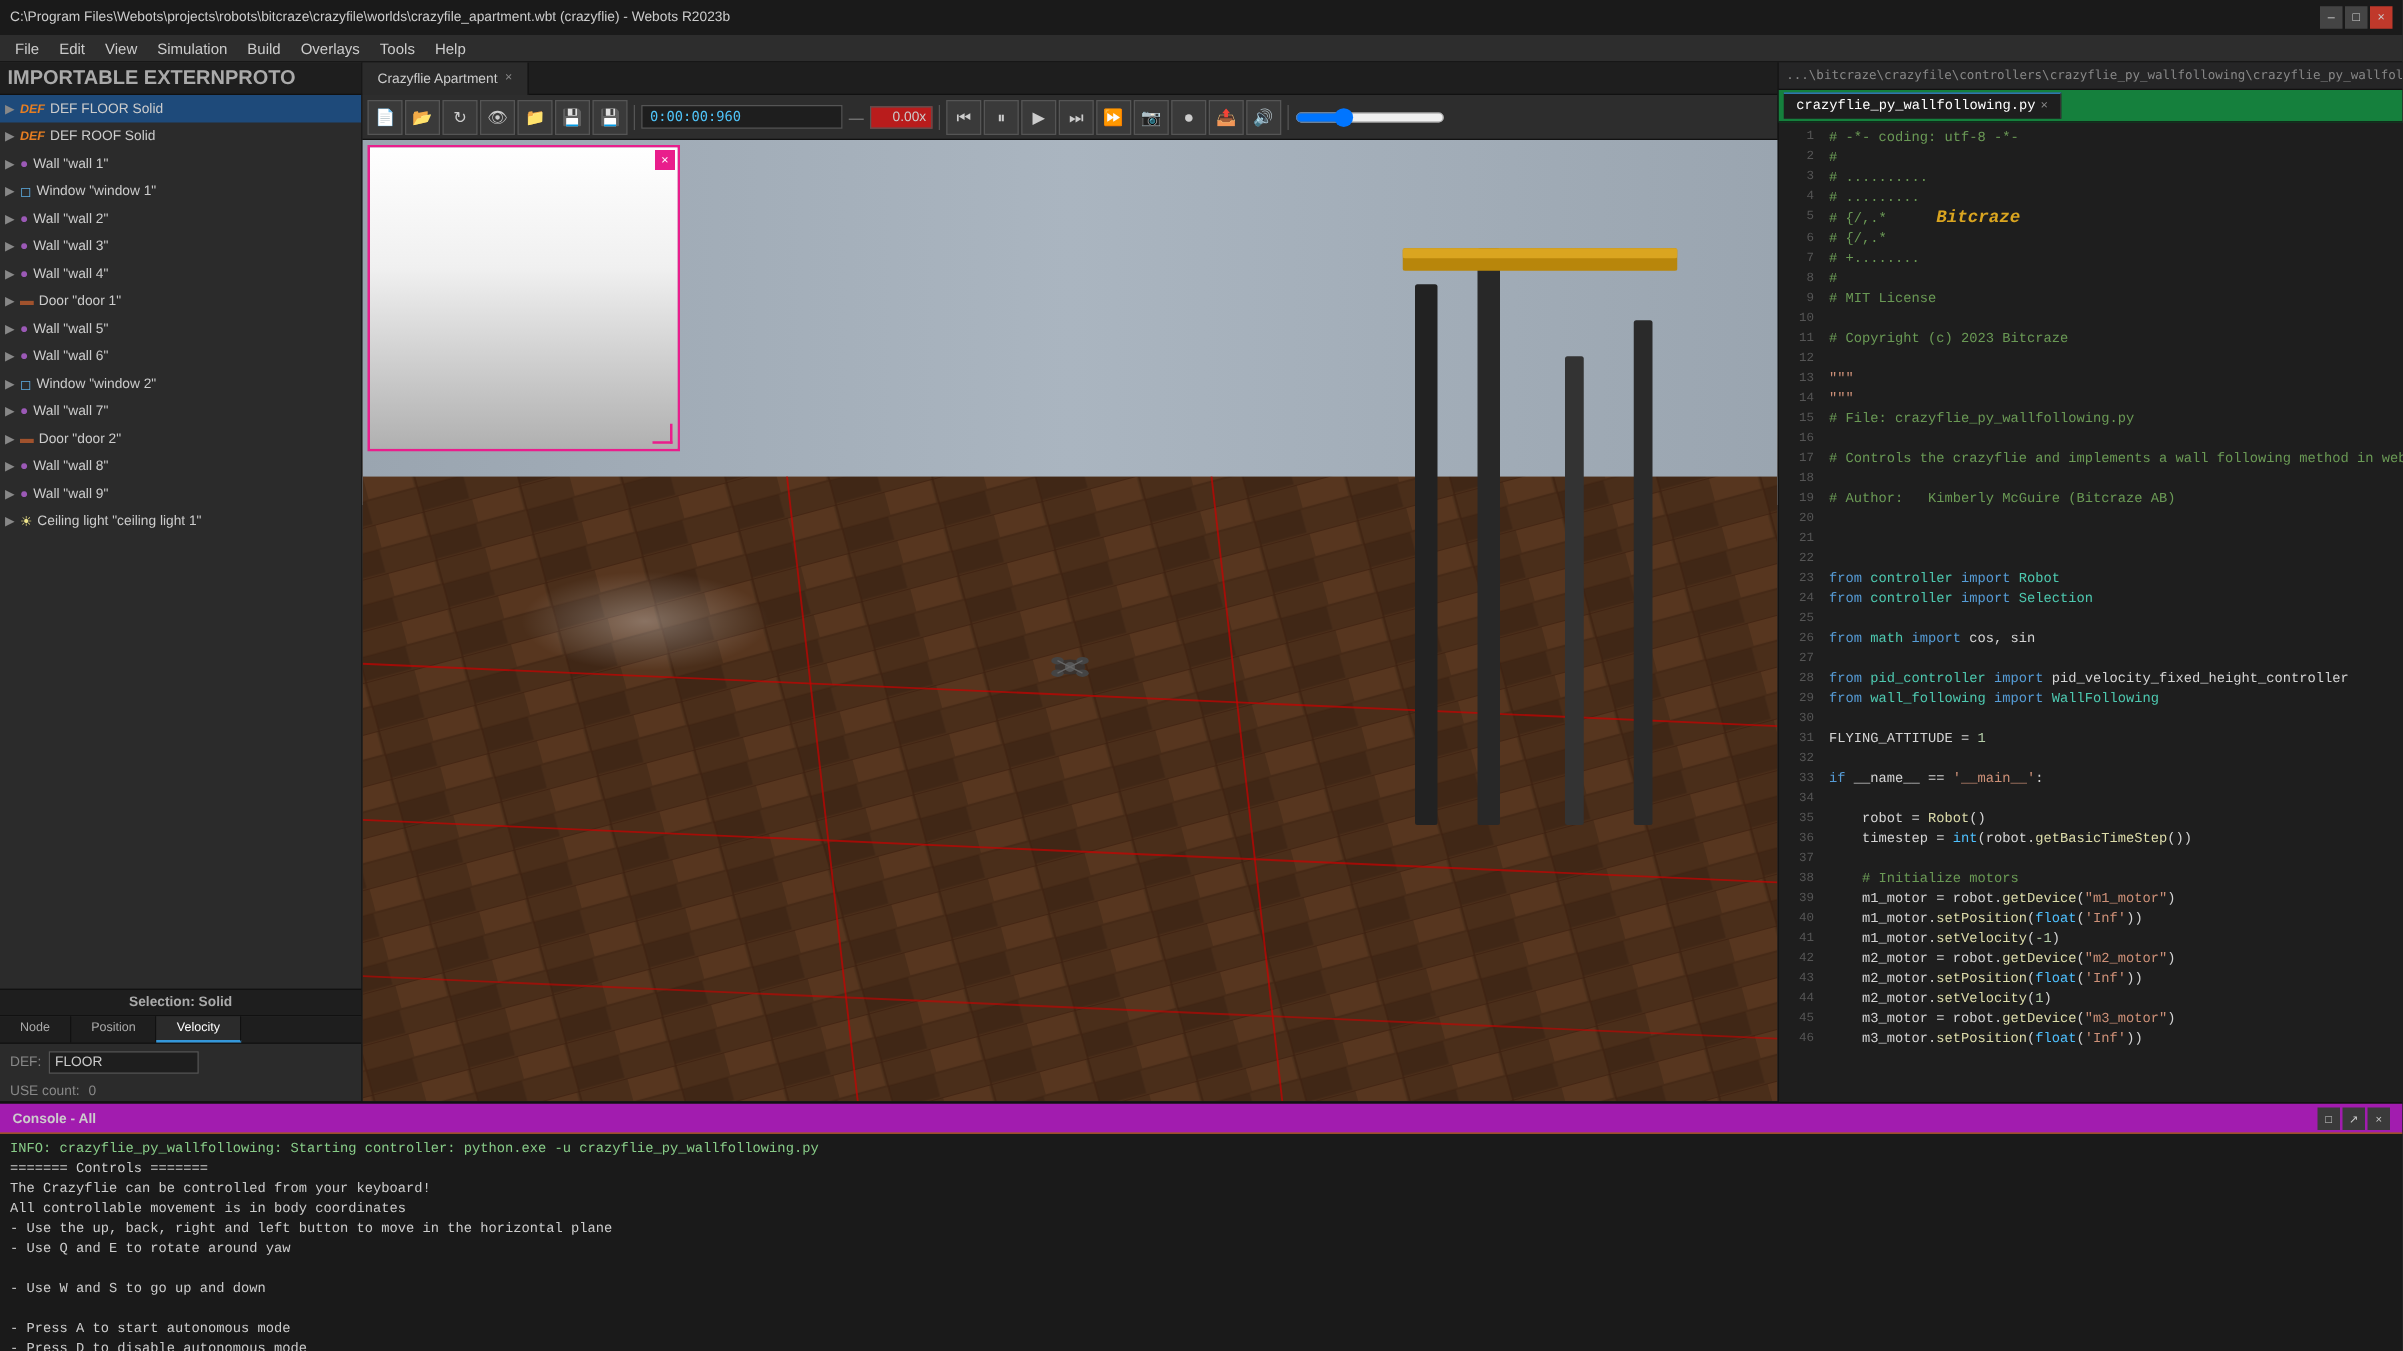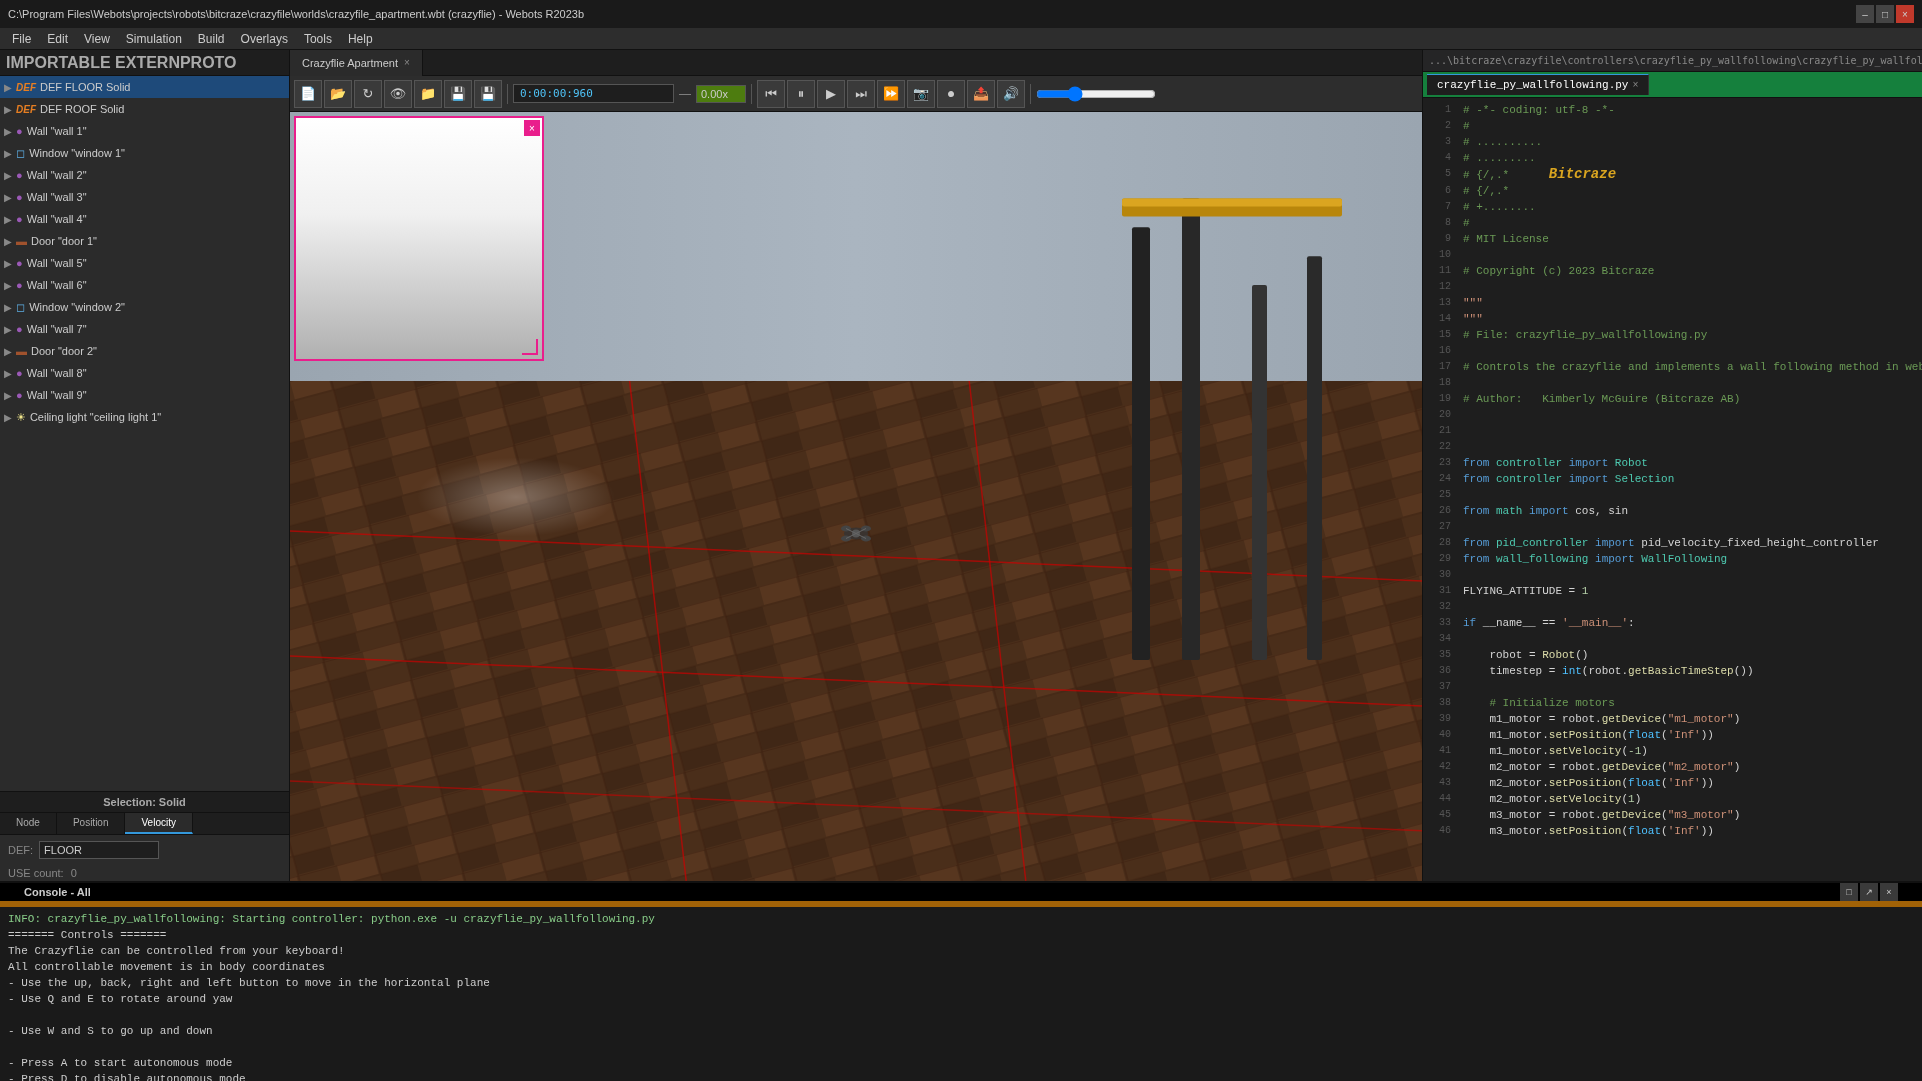--- a/index.html
+++ b/index.html
@@ -61,21 +61,21 @@
     
     #world-tab-bar { background: #1e1e1e; height: 26px; display: flex; align-items: center; border-bottom: 1px solid #111; }
     #world-tab { background: #2b2b2b; padding: 4px 12px; font-size: 11px; color: #ccc; border-right: 1px solid #111; cursor: pointer; display: flex; align-items: center; gap: 6px; height: 26px; }
     #world-tab-close { color: #888; font-size: 10px; cursor: pointer; }
 
     
     #toolbar { background: #2d2d2d; height: 36px; display: flex; align-items: center; padding: 0 4px; gap: 2px; border-bottom: 1px solid #111; }
     .tb-btn { width: 28px; height: 28px; background: #3a3a3a; border: 1px solid #555; color: #ccc; cursor: pointer; display: flex; align-items: center; justify-content: center; font-size: 13px; }
     .tb-separator { width: 1px; height: 20px; background: #555; margin: 0 3px; }
     .tb-time { background: #1e1e1e; border: 1px solid #555; color: #4fc3f7; padding: 2px 6px; font-size: 11px; font-family: monospace; min-width: 100px; }
-    .tb-speed { background: #4d7c0f; border: 1px solid #555; color: #ccc; padding: 2px 4px; font-size: 11px; width: 50px; }
+    .tb-speed { background: #b91c1c; border: 1px solid #555; color: #ccc; padding: 2px 4px; font-size: 11px; width: 50px; text-align: right; }
     .tb-slider { flex: 1; max-width: 120px; }
 
     
     #viewport { flex: 1; background: #1a1a1a; position: relative; overflow: hidden; }
 
     
     #overlay-panel { position: absolute; top: 4px; left: 4px; width: 250px; height: 245px; background: white; border: 2px solid #e91e8c; cursor: move; }
     #overlay-close { position: absolute; top: 2px; right: 2px; width: 16px; height: 16px; background: #e91e8c; color: white; border: none; font-size: 10px; cursor: pointer; display: flex; align-items: center; justify-content: center; }
     #overlay-content { width: 100%; height: 100%; background: linear-gradient(180deg, #f5f5f5 0%, #e0e0e0 60%, #a0a0a0 100%); }
 
@@ -101,21 +101,21 @@
     .kw-comment { color: #6a9955; }
     .kw-string { color: #ce9178; }
     .kw-keyword { color: #569cd6; }
     .kw-class { color: #4ec9b0; }
     .kw-func { color: #dcdcaa; }
     .kw-number { color: #b5cea8; }
     .kw-builtin { color: #4fc1ff; }
 
     
     #console-area { height: 200px; background: #1a1a1a; border-top: 2px solid #111; display: flex; flex-direction: column; }
-    #console-header { background: #000000; height: 24px; display: flex; align-items: center; justify-content: space-between; padding: 0 24px; border-bottom: 6px solid #a16207; }
+    #console-header { background: #a21caf; height: 24px; display: flex; align-items: center; justify-content: space-between; padding: 0 10px; border-bottom: 1px solid #a16207; }
     #console-title { font-size: 11px; color: #ccc; font-weight: bold; }
     #console-actions { display: flex; gap: 2px; }
     #console-body { flex: 1; overflow-y: auto; padding: 4px 8px; font-family: 'Courier New', monospace; font-size: 11px; color: #88cc88; line-height: 16px; }
     .console-line { white-space: pre-wrap; }
     .console-info { color: #88cc88; }
     .console-text { color: #cccccc; }
 
     
     ::-webkit-scrollbar { width: 8px; height: 8px; }
     ::-webkit-scrollbar-track { background: #1e1e1e; }

